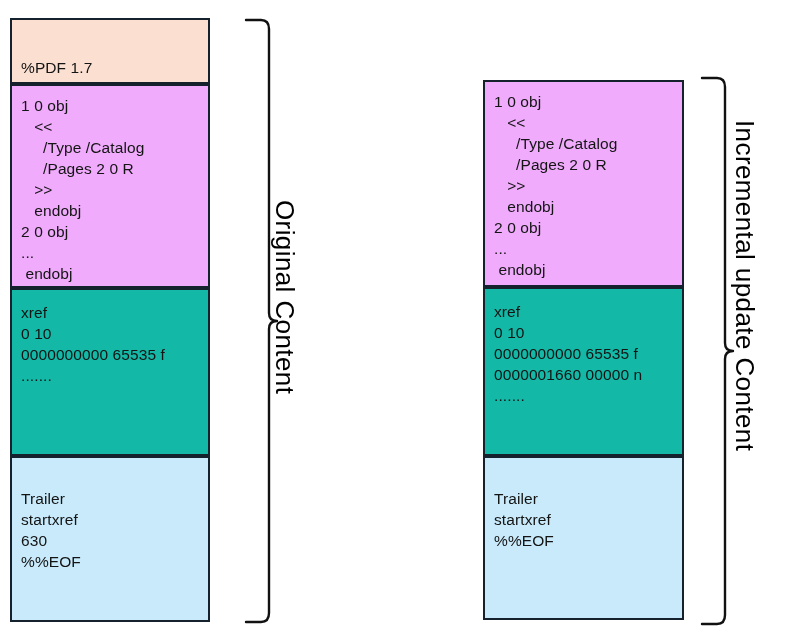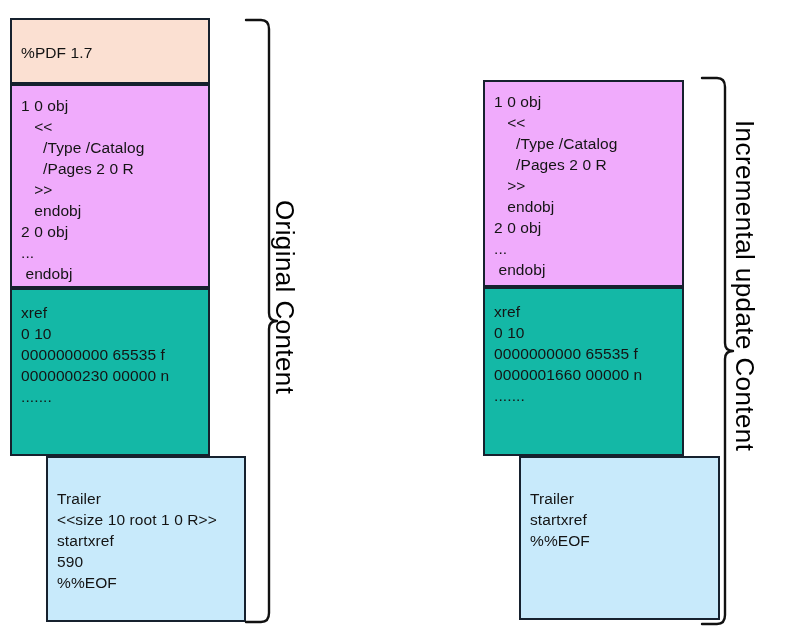--- a/index.html
+++ b/index.html
@@ -38,35 +38,35 @@
     font-size: 15.5px;
     line-height: 21px;
     color: #141414;
     white-space: pre;
     letter-spacing: 0.1px;
   }
 
   .c-header { background: #fbe0d2; }
   .c-objects { background: #f0abfc; }
   .c-xref   { background: #14b8a6; }
-  .c-trailer{ background: #c8eafb; margin-left: 36px; }
+  .c-trailer{ background: #c8eafb; }
 
   
   #left-header   { left: 10px;  top: 18px;  width: 200px; height: 66px; }
   #left-objects  { left: 10px;  top: 84px;  width: 200px; height: 204px; }
   #left-xref     { left: 10px;  top: 288px; width: 200px; height: 168px; }
   #left-trailer  { left: 10px;  top: 456px; width: 200px; height: 166px; }
 
   
   #right-objects { left: 483px; top: 80px;  width: 201px; height: 207px; }
   #right-xref    { left: 483px; top: 287px; width: 201px; height: 169px; }
   #right-trailer { left: 483px; top: 456px; width: 201px; height: 164px; }
 
   
-  #left-header { display: flex; align-items: center; }
+  #left-header { display: flex; align-items: flex-end; }
 
   
   #left-trailer, #right-trailer { padding-top: 30px; }
   #left-xref, #right-xref { padding-top: 12px; }
   #left-objects, #right-objects { padding-top: 9px; }
 
   
   .bracket {
     position: absolute;
   }
@@ -121,29 +121,27 @@
       <div class="line">   endobj</div>
       <div class="line">2 0 obj</div>
       <div class="line">...</div>
       <div class="line"> endobj</div>
     </div>
 
     <div class="block c-xref" id="left-xref">
       <div class="line">xref</div>
       <div class="line">0 10</div>
       <div class="line">0000000000 65535 f</div>
-      <div class="line">0000000230 00000 n</div>
       <div class="line">.......</div>
     </div>
 
     <div class="block c-trailer" id="left-trailer">
       <div class="line">Trailer</div>
-      <div class="line">&lt;&lt;size 10 root 1 0 R&gt;&gt;</div>
       <div class="line">startxref</div>
-      <div class="line">590</div>
+      <div class="line">630</div>
       <div class="line">%%EOF</div>
     </div>
   </div>
 
   <div class="col">
 
     <div class="block c-objects" id="right-objects">
       <div class="line">1 0 obj</div>
       <div class="line">   &lt;&lt;</div>
       <div class="line">     /Type /Catalog</div>

